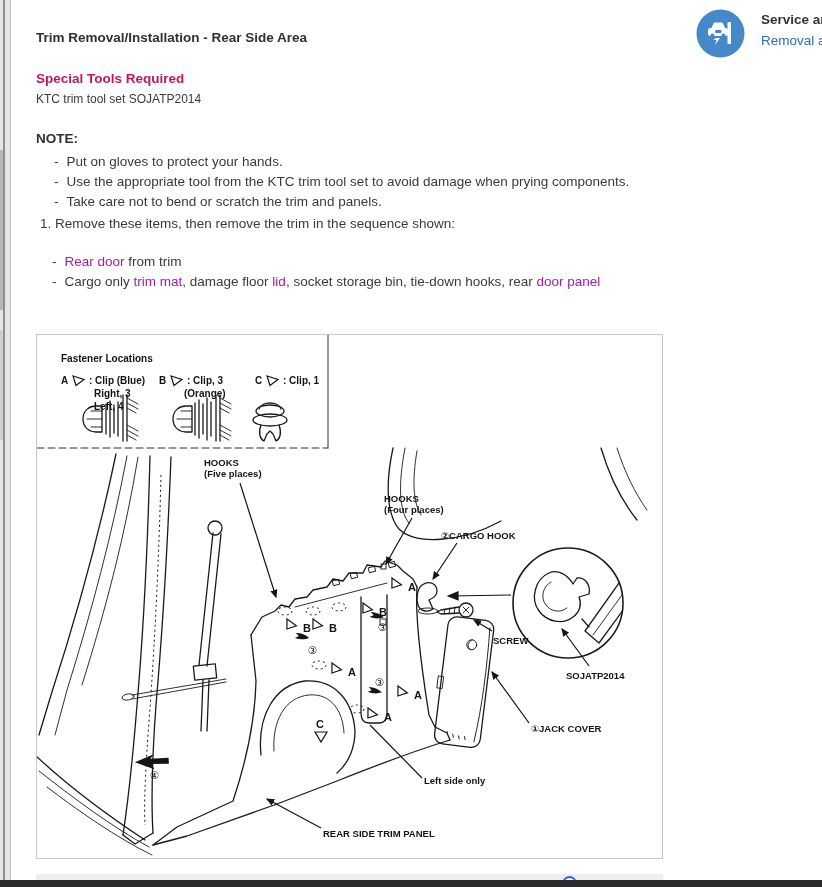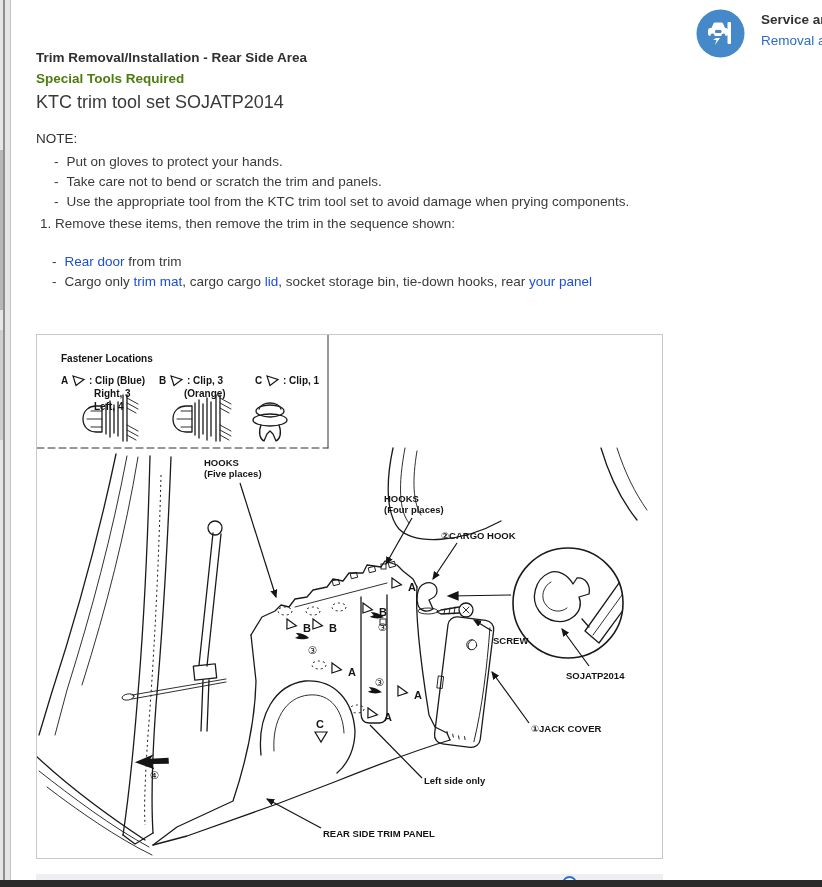--- a/index.html
+++ b/index.html
@@ -15,29 +15,29 @@
 
   
   .svc{position:absolute;left:696px;top:9px;display:flex;gap:16px;width:220px;}
   .svc-icon{width:49px;height:49px;flex:0 0 auto;}
   .svc-text{padding-top:3px;white-space:nowrap;}
   .svc-line1{font-weight:bold;font-size:13.5px;color:#333;}
   .svc-line2{font-size:13.5px;color:#2b6cc4;margin-top:6px;cursor:pointer;}
 
   
   .abs{position:absolute;left:36px;}
-  .t-title{top:30px;font-size:13.5px;font-weight:bold;color:#303030;margin-top:20px;}
-  .t-sth{top:71px;font-size:13.5px;font-weight:bold;color:#4d7c0f;}
-  .t-sti{top:92px;font-size:18px;}
-  .t-note{top:131px;font-size:13.5px;font-weight:normal;color:#303030;}
+  .t-title{top:30px;font-size:13.5px;font-weight:bold;color:#303030;}
+  .t-sth{top:71px;font-size:13.5px;font-weight:bold;color:#be185d;}
+  .t-sti{top:92px;font-size:12px;}
+  .t-note{top:131px;font-size:13.5px;font-weight:bold;color:#303030;}
   .t-notes{top:152px;left:54px;font-size:13.5px;line-height:20px;}
   .t-step{top:216px;left:40px;font-size:13.5px;}
   .t-items{top:252px;left:52px;font-size:13.5px;line-height:20px;}
   .dash{margin-right:8px;}
-  .link{color:#1d4ed8;cursor:pointer;}
+  .link{color:#a21caf;cursor:pointer;}
 
   
   .figure{position:absolute;left:36px;top:334px;width:625px;height:523px;border:1px solid #c9c9c9;background:#fff;}
   svg text{font-family:"Liberation Sans","DejaVu Sans",sans-serif;font-weight:bold;fill:#141414;}
   .lbl{font-size:9.5px;}
   .lbl-lg{font-size:10px;}
   .mk{font-size:11px;}
   .seq{font-size:10.5px;font-weight:normal;}
   .ln{fill:none;stroke:#1a1a1a;stroke-width:1.3;stroke-linecap:round;stroke-linejoin:round;}
   .ln-thin{fill:none;stroke:#1a1a1a;stroke-width:0.9;stroke-linecap:round;}
@@ -79,32 +79,32 @@
   </div>
 </div>
 
 <div class="abs t-title">Trim Removal/Installation - Rear Side Area</div>
 <div class="abs t-sth">Special Tools Required</div>
 <div class="abs t-sti">KTC trim tool set SOJATP2014</div>
 <div class="abs t-note">NOTE:</div>
 
 <div class="abs t-notes">
   <div><span class="dash">-</span><span>Put on gloves to protect your hands.</span></div>
+  <div><span class="dash">-</span><span>Use the appropriate tool from the KTC trim tool set to avoid damage when prying components.</span></div>
   <div><span class="dash">-</span><span>Take care not to bend or scratch the trim and panels.</span></div>
-  <div><span class="dash">-</span><span>Use the appropriate tool from the KTC trim tool set to avoid damage when prying components.</span></div>
 </div>
 
 <div class="abs t-step">1. Remove these items, then remove the trim in the sequence shown:</div>
 
 <div class="abs t-items">
   <div>
     <span class="dash">-</span><span class="link">Rear door</span><span> from trim</span>
   </div>
   <div>
-    <span class="dash">-</span><span>Cargo only </span><span class="link">trim mat</span><span>, cargo cargo </span><span class="link">lid</span><span>, socket storage bin, tie-down hooks, rear </span><span class="link">your panel</span>
+    <span class="dash">-</span><span>Cargo only </span><span class="link">trim mat</span><span>, damage floor </span><span class="link">lid</span><span>, socket storage bin, tie-down hooks, rear </span><span class="link">door panel</span>
   </div>
 </div>
 
 <div class="figure">
 <svg width="625" height="523" viewBox="0 0 625 523">
   <defs>
     <marker id="ah" markerWidth="9" markerHeight="8" refX="6" refY="3" orient="auto">
           <path d="M0,0 L7,3 L0,6 Z" fill="#141414"></path>
         </marker>
     <marker id="ahb" markerWidth="11" markerHeight="10" refX="8" refY="4" orient="auto">

